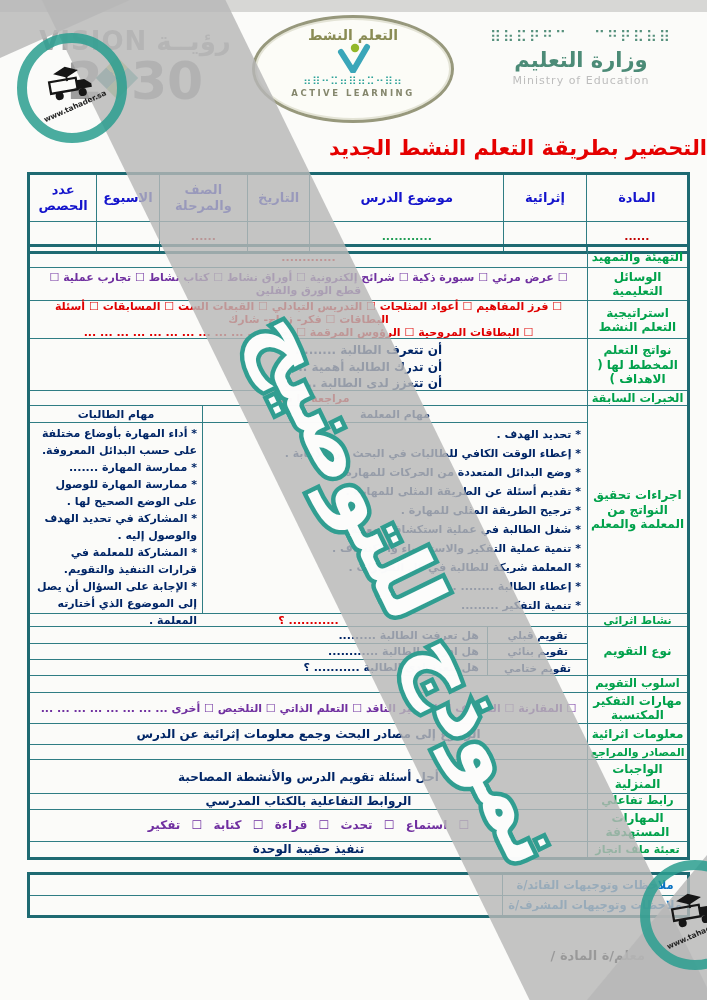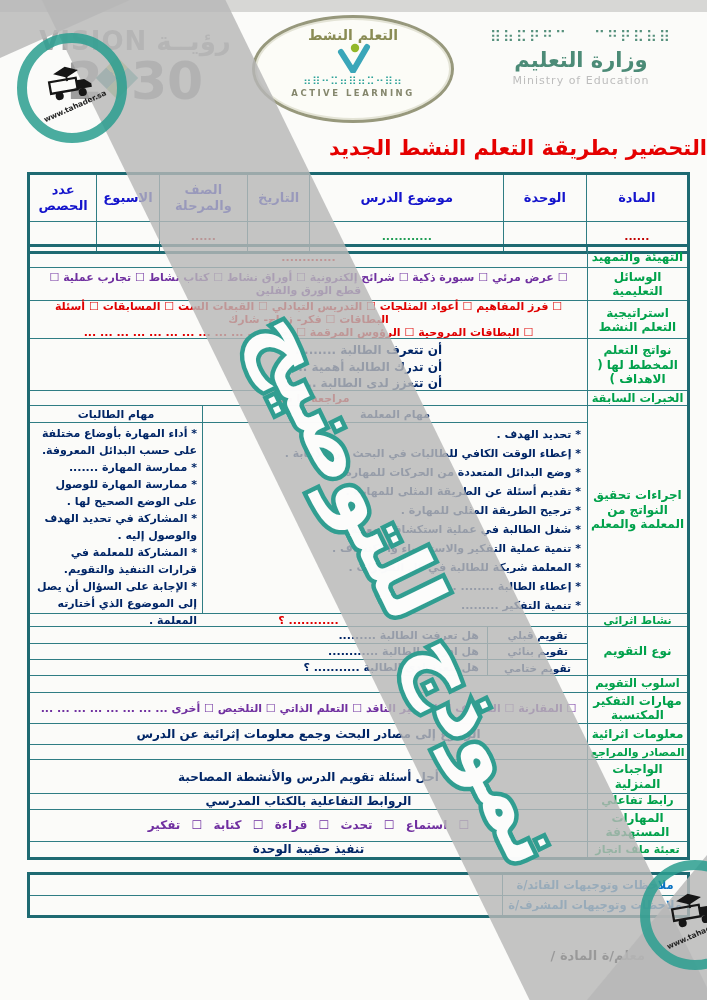--- a/index.html
+++ b/index.html
@@ -136,21 +136,21 @@
         <col style="width:82px">
         <col style="width:193px">
         <col style="width:62px">
         <col style="width:88px">
         <col style="width:62px">
         <col style="width:68px">
       </colgroup>
     <tbody>
         <tr>
       <th>المادة</th>
-      <th>الوحدة</th>
+      <th>إثرائية</th>
       <th>موضوع الدرس</th>
       <th>التاريخ</th>
       <th>الصف والمرحلة</th>
       <th>الاسبوع</th>
       <th>عدد الحصص</th>
     </tr>
     <tr>
       <td class="v-red">......</td>
       <td></td>
       <td class="v-green">............</td>

